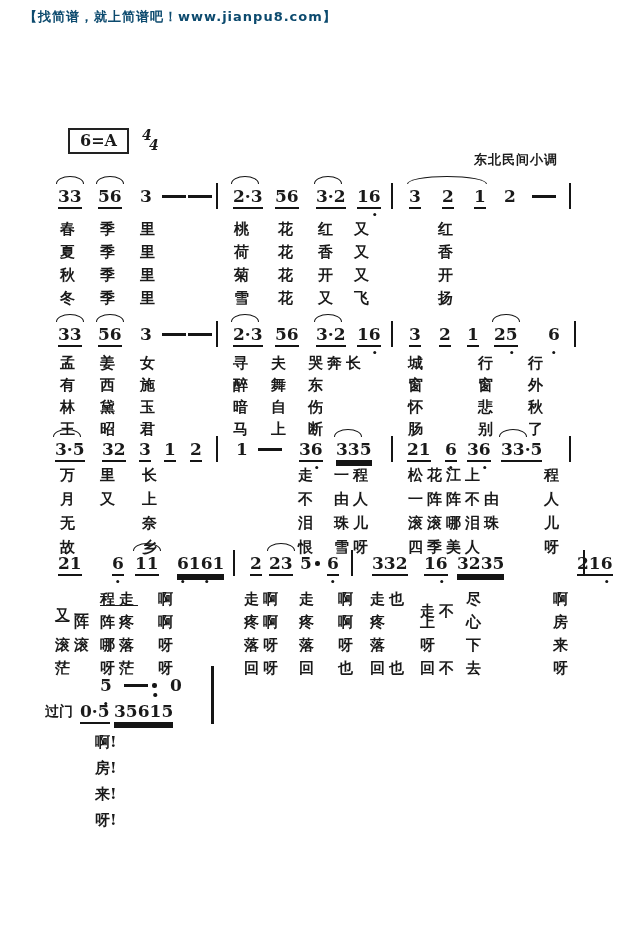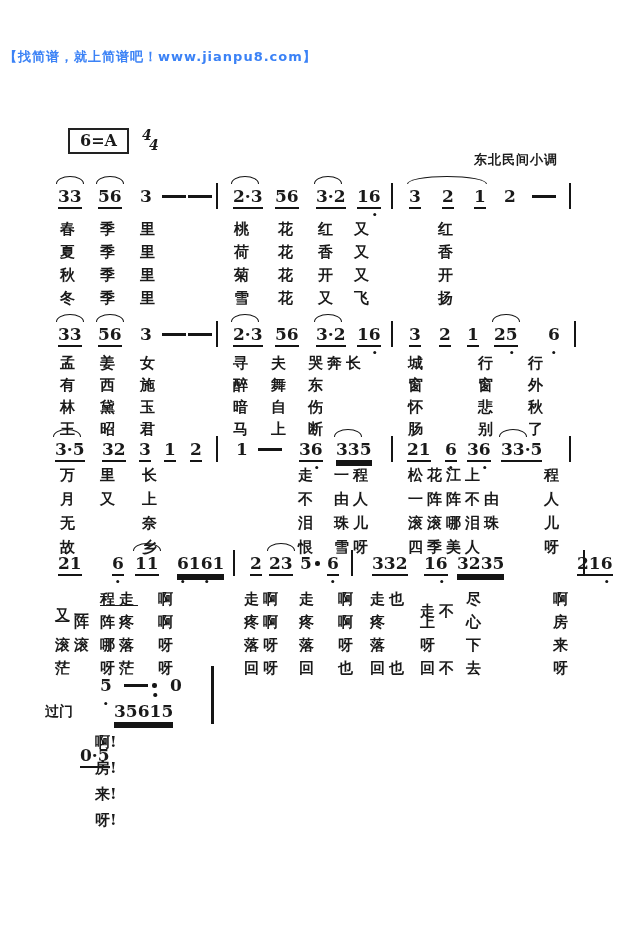--- a/index.html
+++ b/index.html
@@ -1,20 +1,20 @@
 <!DOCTYPE html>
 <html><head>
 <meta charset="utf-8">
 <style>
   html,body{margin:0;padding:0;background:#888;}
   .page{position:relative;width:640px;height:940px;background:#ffffff;overflow:hidden;
         font-family:"DejaVu Serif",serif;color:#1a1a1a;}
   
-  .banner{position:absolute;left:4px;top:8px;font:700 13px "DejaVu Sans",sans-serif;
-          color:#3b82f6;letter-spacing:1px;white-space:nowrap;margin-top:40px;}
+  .banner{position:absolute;left:24px;top:8px;font:700 13px "DejaVu Sans",sans-serif;
+          color:#0c4a6e;letter-spacing:1px;white-space:nowrap;}
   
   .title{position:absolute;top:44px;left:50%;transform:translateX(-50%);
          font:700 30px "DejaVu Serif",serif;letter-spacing:26px;padding-left:26px;white-space:nowrap;}
   .subtitle{position:absolute;top:99px;left:50%;transform:translateX(-50%);
             font:700 14px "DejaVu Serif",serif;white-space:nowrap;}
   .keybox{position:absolute;left:68px;top:128px;border:2px solid #222;padding:1px 10px 2px 10px;
           font:700 16px "DejaVu Serif",serif;}
   .meter{position:absolute;left:142px;top:127px;width:26px;height:32px;}
   .meter .mt{position:absolute;left:0;top:0;font:italic 700 14px "DejaVu Serif",serif;}
   .meter .mb{position:absolute;left:7px;top:10px;font:italic 700 14px "DejaVu Serif",serif;}
@@ -284,21 +284,21 @@
     </div>
 
   <div class="mline" id="ml4" style="top:675px">
       <span class="ng" style="left: 100px;"><span class="nc">5<i class="ld"></i></span></span>
       <span class="dash" style="left: 124px;"></span>
       <span class="adot" style="left: 152px;"></span>
       <span class="ng" style="left: 170px;"><span class="nc">0</span></span>
     </div>
   <div class="interlude-label">过门</div>
   <div class="mline" id="ml5" style="top:701px">
-      <span class="ng u1" style="left: 80px; margin-top: 44px;"><span class="nc">0</span><span class="nc">·</span><span class="nc">5</span></span>
+      <span class="ng u1" style="left: 80px;"><span class="nc">0</span><span class="nc">·</span><span class="nc">5</span></span>
       <span class="ng u2" style="left: 114px;"><span class="nc">3</span><span class="nc">5</span><span class="nc">6</span><span class="nc">1<i class="hd"></i></span><span class="nc">5</span></span>
     </div>
   <div class="tallbar"></div>
 
   <div class="coda">
     <span style="top:0px">啊!</span>
     <span style="top:26px">房!</span>
     <span style="top:52px">来!</span>
     <span style="top:78px">呀!</span>
   </div>

